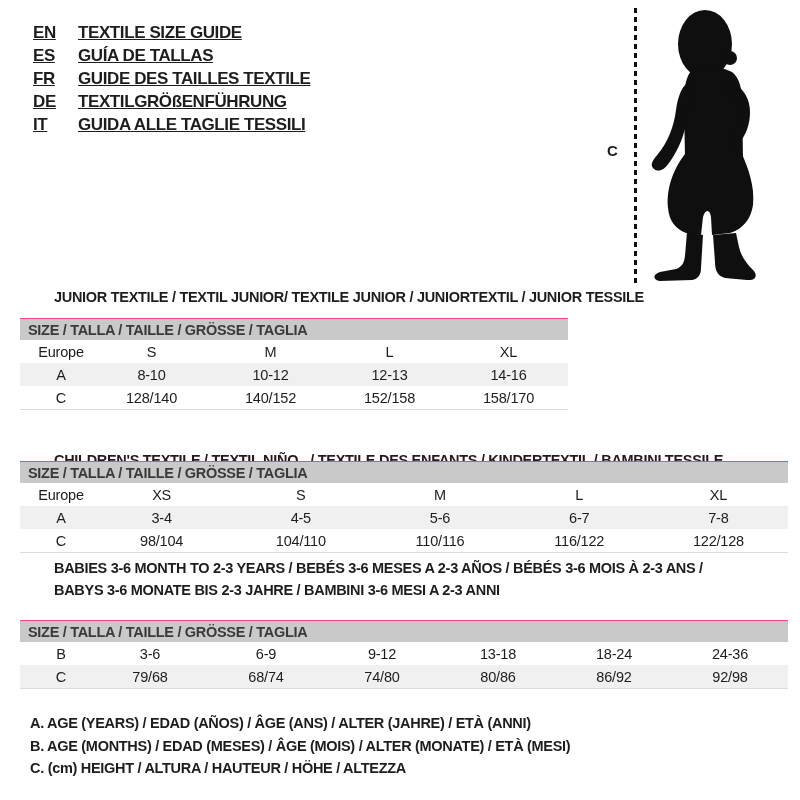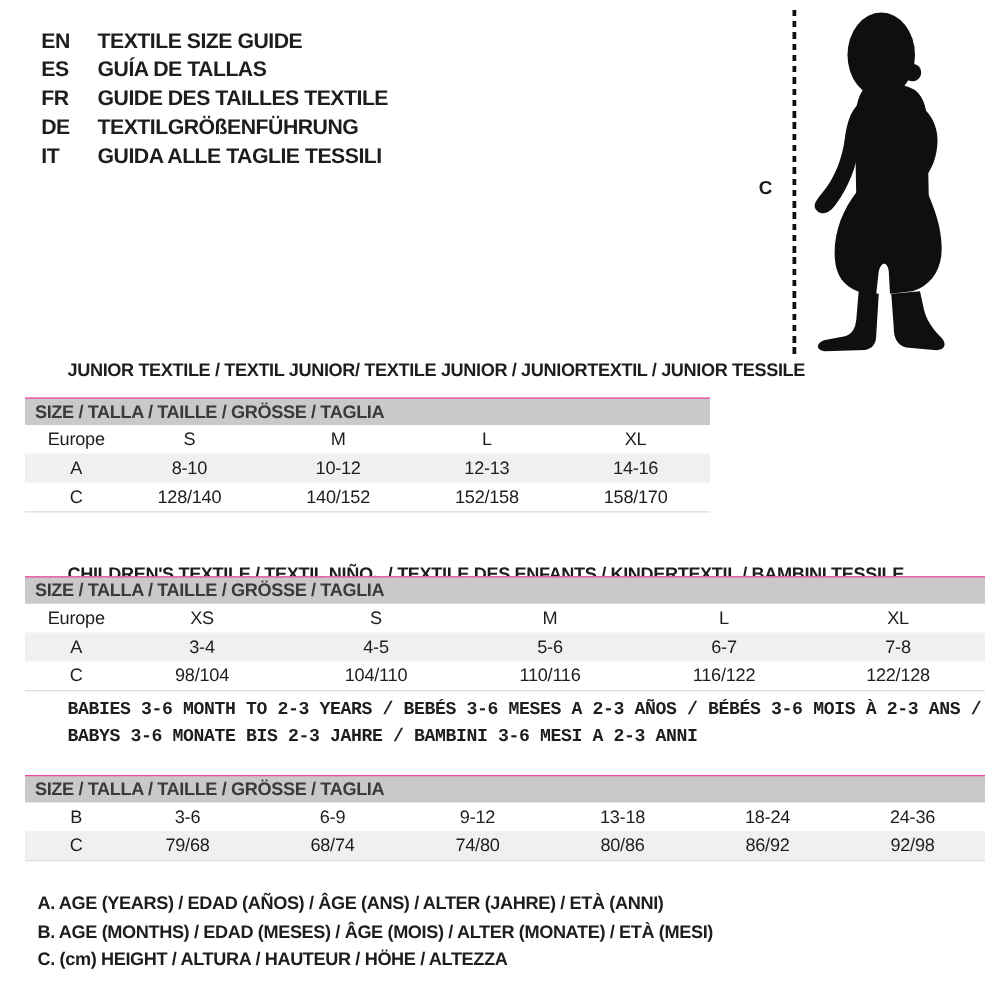--- a/index.html
+++ b/index.html
@@ -7,36 +7,36 @@
     width:800px; height:800px; position:relative; overflow:hidden;
     background:#ffffff;
     font-family:"Liberation Sans", sans-serif;
     color:var(--text,#1d1d1d);
     -webkit-font-smoothing:antialiased;
   }
   .abs { position:absolute; }
 
   
   .lang-block { left:33px; top:21px; font-weight:700; font-size:17px; letter-spacing:-0.4px; }
-  .lang-row { display:flex; height:23px; align-items:center; white-space:nowrap; }
+  .lang-row { display:flex; height:23px; align-items:center; white-space:nowrap;text-decoration:underline; }
   .lang-code { width:45px; flex:0 0 45px; }
 
   
   .dash-line {
     left:634px; top:8px; width:3px; height:276px;
     background:repeating-linear-gradient(to bottom, var(--silhouette,#0f0f0f) 0 5px, transparent 5px 9px);
   }
   .figure-label { left:607px; top:142px; font-weight:700; font-size:15px; }
   .figure-svg { left:644px; top:6px; color:var(--silhouette,#0f0f0f); }
 
   
   .section-title { left:30px; font-weight:700; font-size:14.5px; letter-spacing:-0.3px; white-space:nowrap;margin-left:24px; }
   .title-junior { top:289px; }
   .title-children { top:452px; }
-  .title-babies { top:558px; line-height:21.5px;font-family:Liberation Mono, monospace; }
+  .title-babies { top:558px; line-height:21.5px; }
   .sub-mark { font-size:9px; position:relative; top:3px; }
 
   
   .size-table { left:20px; border-bottom:1px solid #dcdcdc; }
   .table-junior   { top:318px; width:548px; }
   .table-children { top:461px; width:768px; }
   .table-babies   { top:620px; width:768px; }
   .band {
     height:22px; box-sizing:border-box; background:var(--band-bg,#c9c9c9);
     border-top:1px solid #ec4899;

